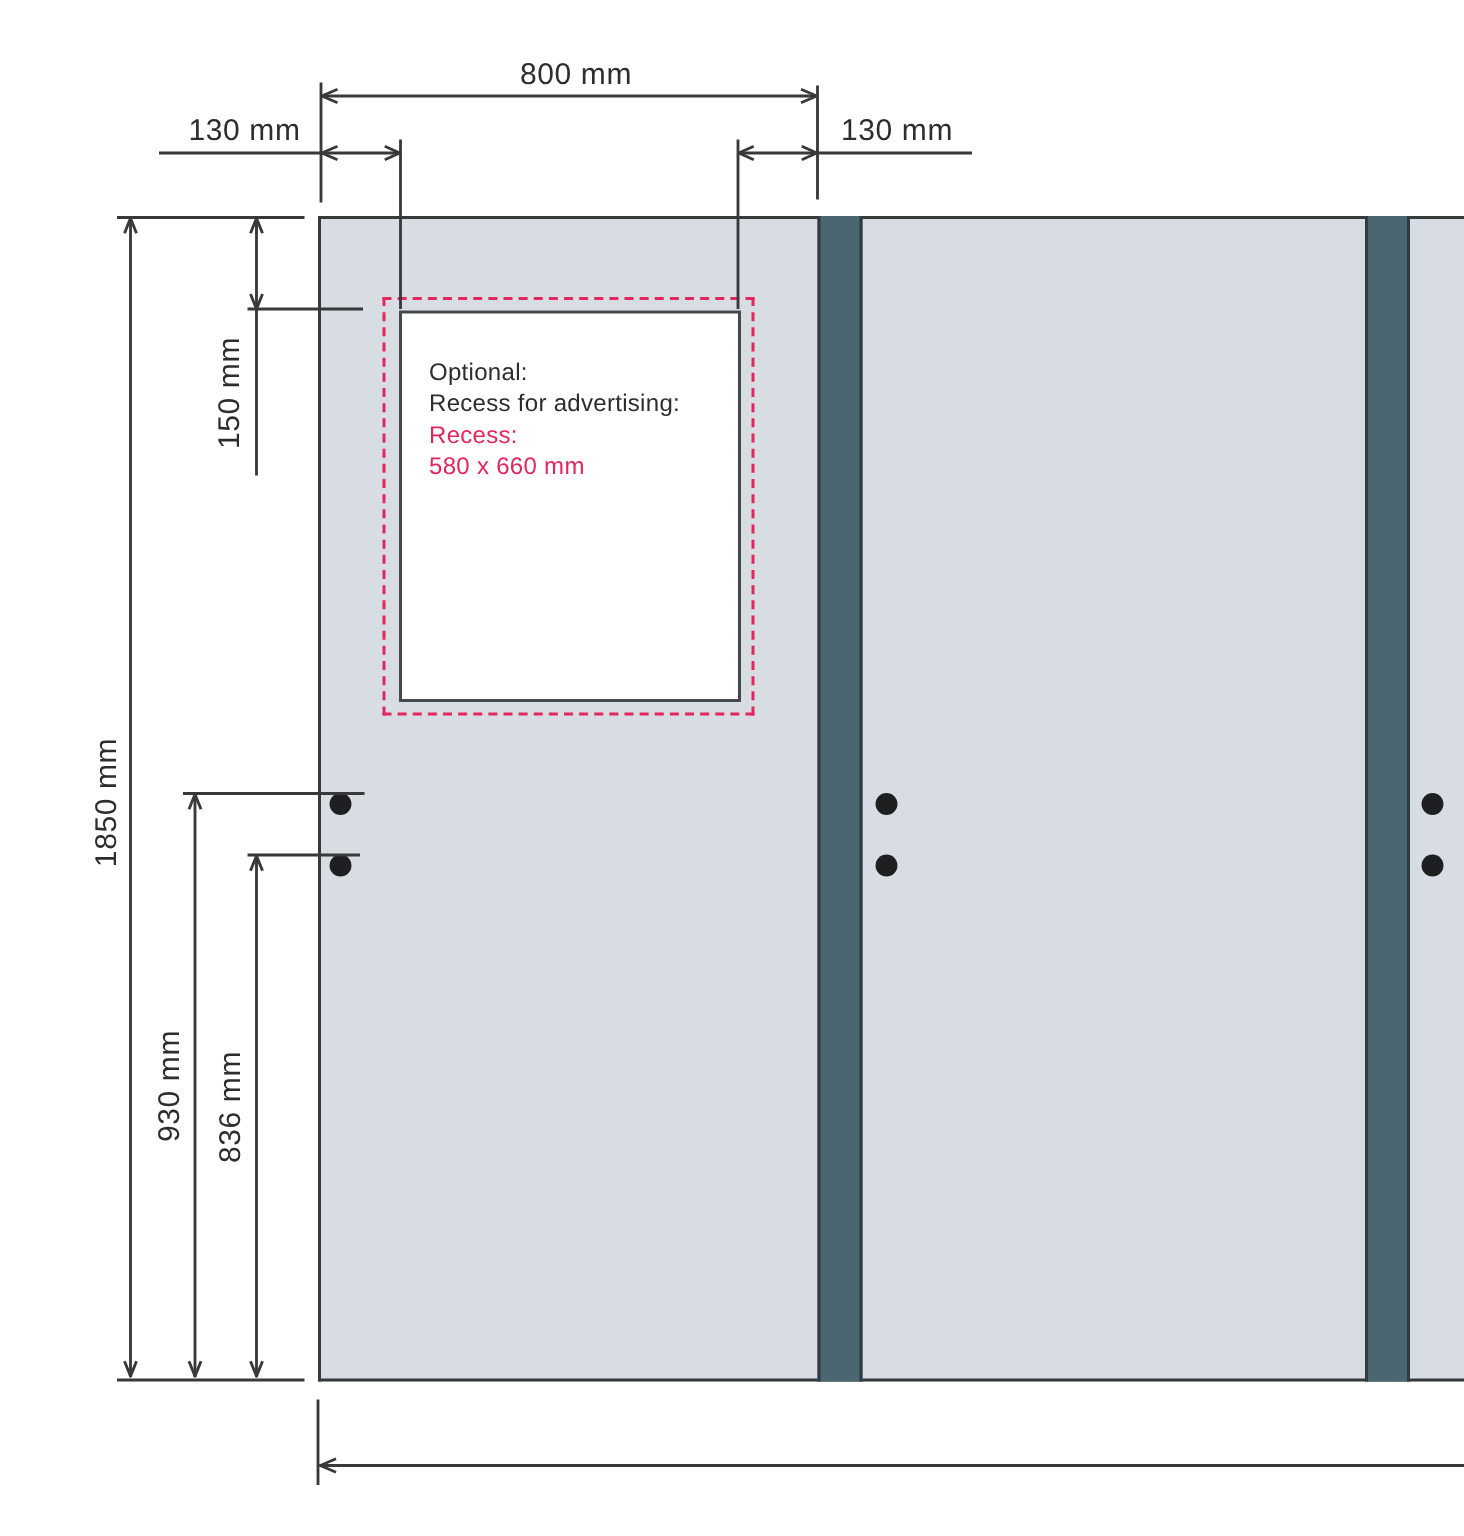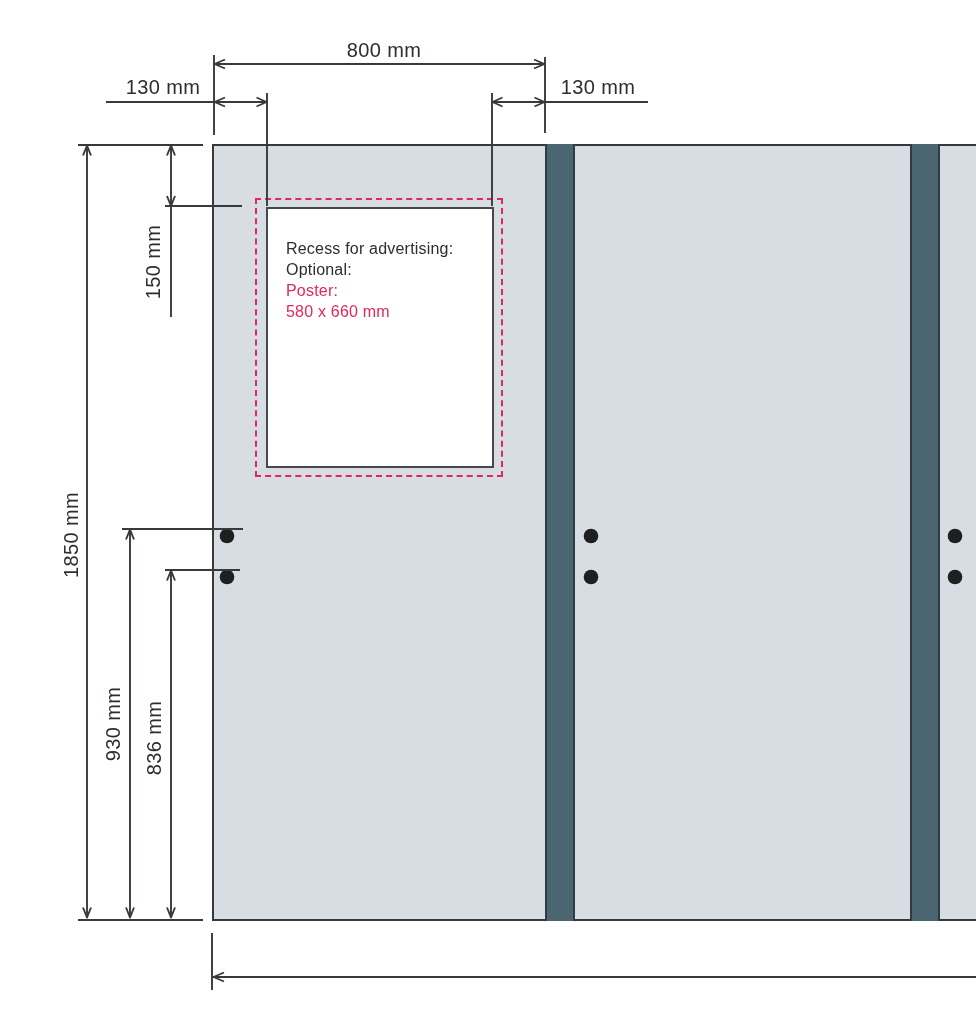--- a/index.html
+++ b/index.html
@@ -50,23 +50,23 @@
 
 <div class="stage">
 
   <div class="abs door-panel"></div>
   <div class="abs divider d1"></div>
   <div class="abs divider d2"></div>
 
   <div class="abs poster-outline"></div>
   <div class="abs recess"></div>
   <div class="abs recess-text">
+    <div>Optional:</div>
     <div>Recess for advertising:</div>
-    <div>Optional:</div>
-    <div class="accent">Poster:</div>
+    <div class="accent">Recess:</div>
     <div class="accent">580 x 660 mm</div>
   </div>
 
   <svg class="overlay" width="976" height="1024" viewBox="0 0 976 1024">
 
     <g>
       <circle class="dot" cx="227" cy="536" r="7.3"></circle>
       <circle class="dot" cx="227" cy="577" r="7.3"></circle>
       <circle class="dot" cx="591" cy="536" r="7.3"></circle>
       <circle class="dot" cx="591" cy="577" r="7.3"></circle>

